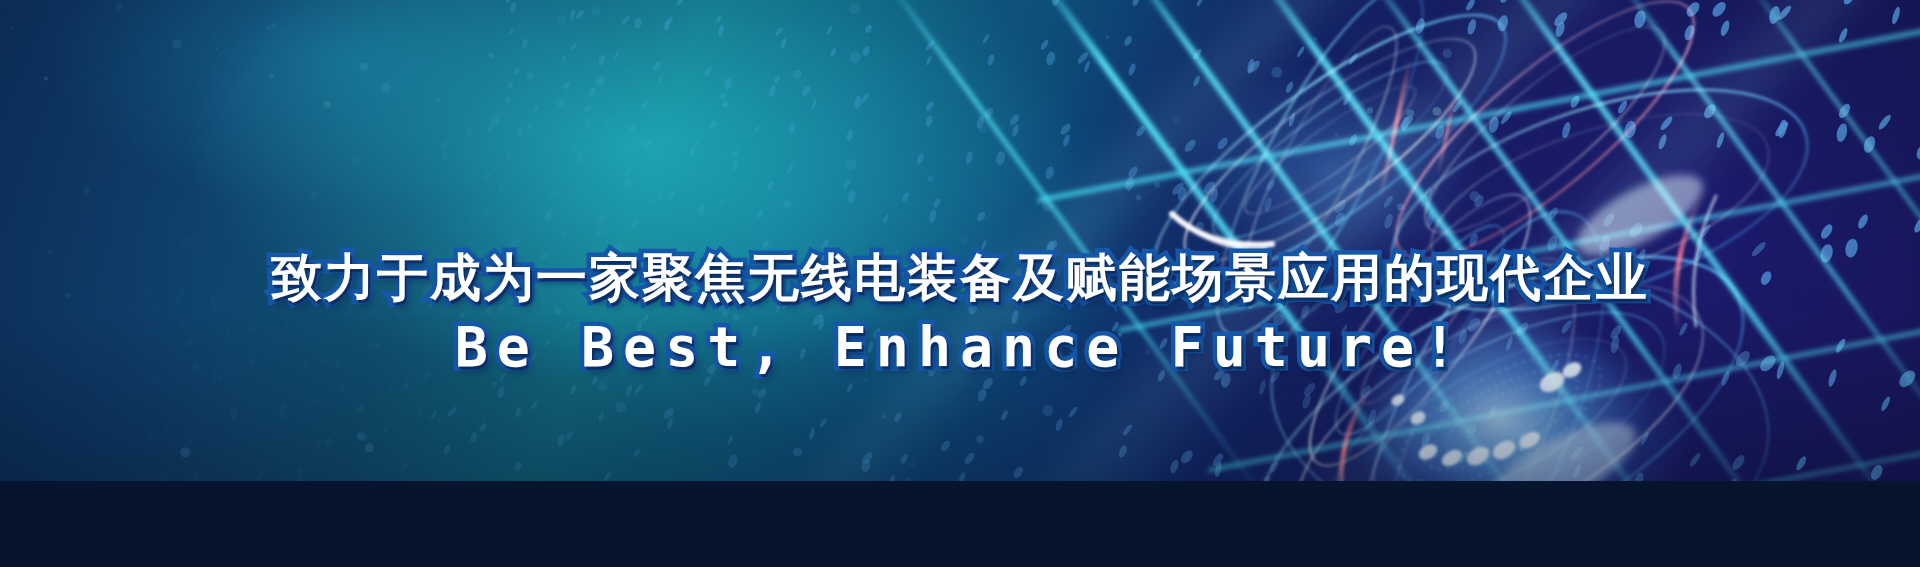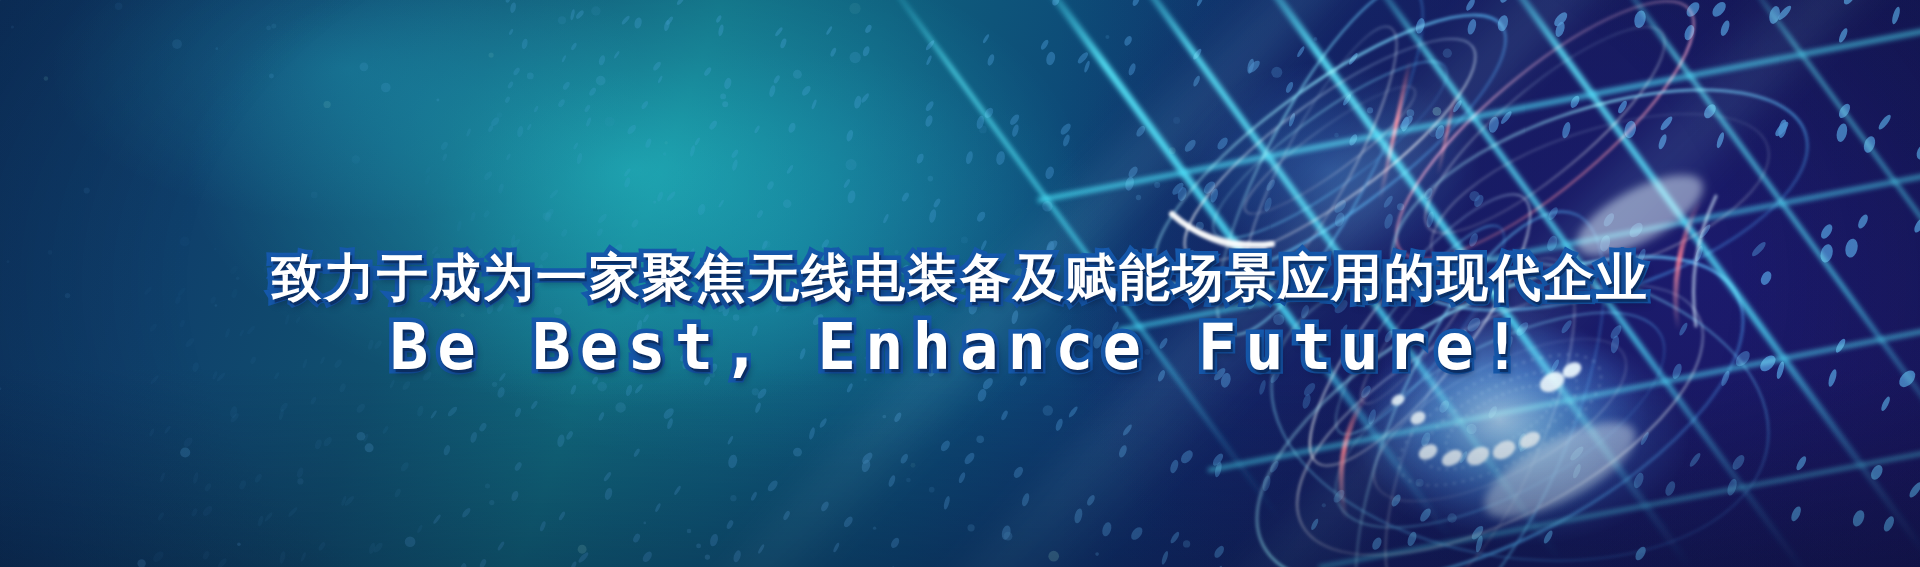--- a/index.html
+++ b/index.html
@@ -2,21 +2,21 @@
 <html><head>
 <meta charset="utf-8">
 <title>Hero Banner</title>
 <style>
   html,body{margin:0;padding:0;background:#07142e;}
   *{box-sizing:border-box;}
 
   #banner{
     position:relative;
     width:1920px;
-    height:567px;
+    height:481px;
     overflow:hidden;
     font-family:"Liberation Sans","DejaVu Sans",sans-serif;
     background:#c2410c;
   }
 
   
   .layer{position:absolute;inset:0;pointer-events:none;}
 
   #bg-base{
     background:
@@ -106,21 +106,21 @@
       2px 3px 0 rgba(8,30,70,.55),
       3px 5px 7px rgba(6,20,54,.45);
     white-space:nowrap;
   }
 
   .en-line{
     display:block;
     margin-top:6px;
     font-family:"DejaVu Sans Mono","Liberation Mono",monospace;
     font-weight:bold;
-    font-size:64px;
+    font-size:55px;
     line-height:62px;
     letter-spacing:9px;
     color:#ffffff;
     -webkit-text-stroke:9px #1558ab;
     paint-order:stroke fill;
     text-shadow:
       2px 3px 0 rgba(8,30,70,.55),
       3px 5px 7px rgba(6,20,54,.45);
     white-space:nowrap;
   }

